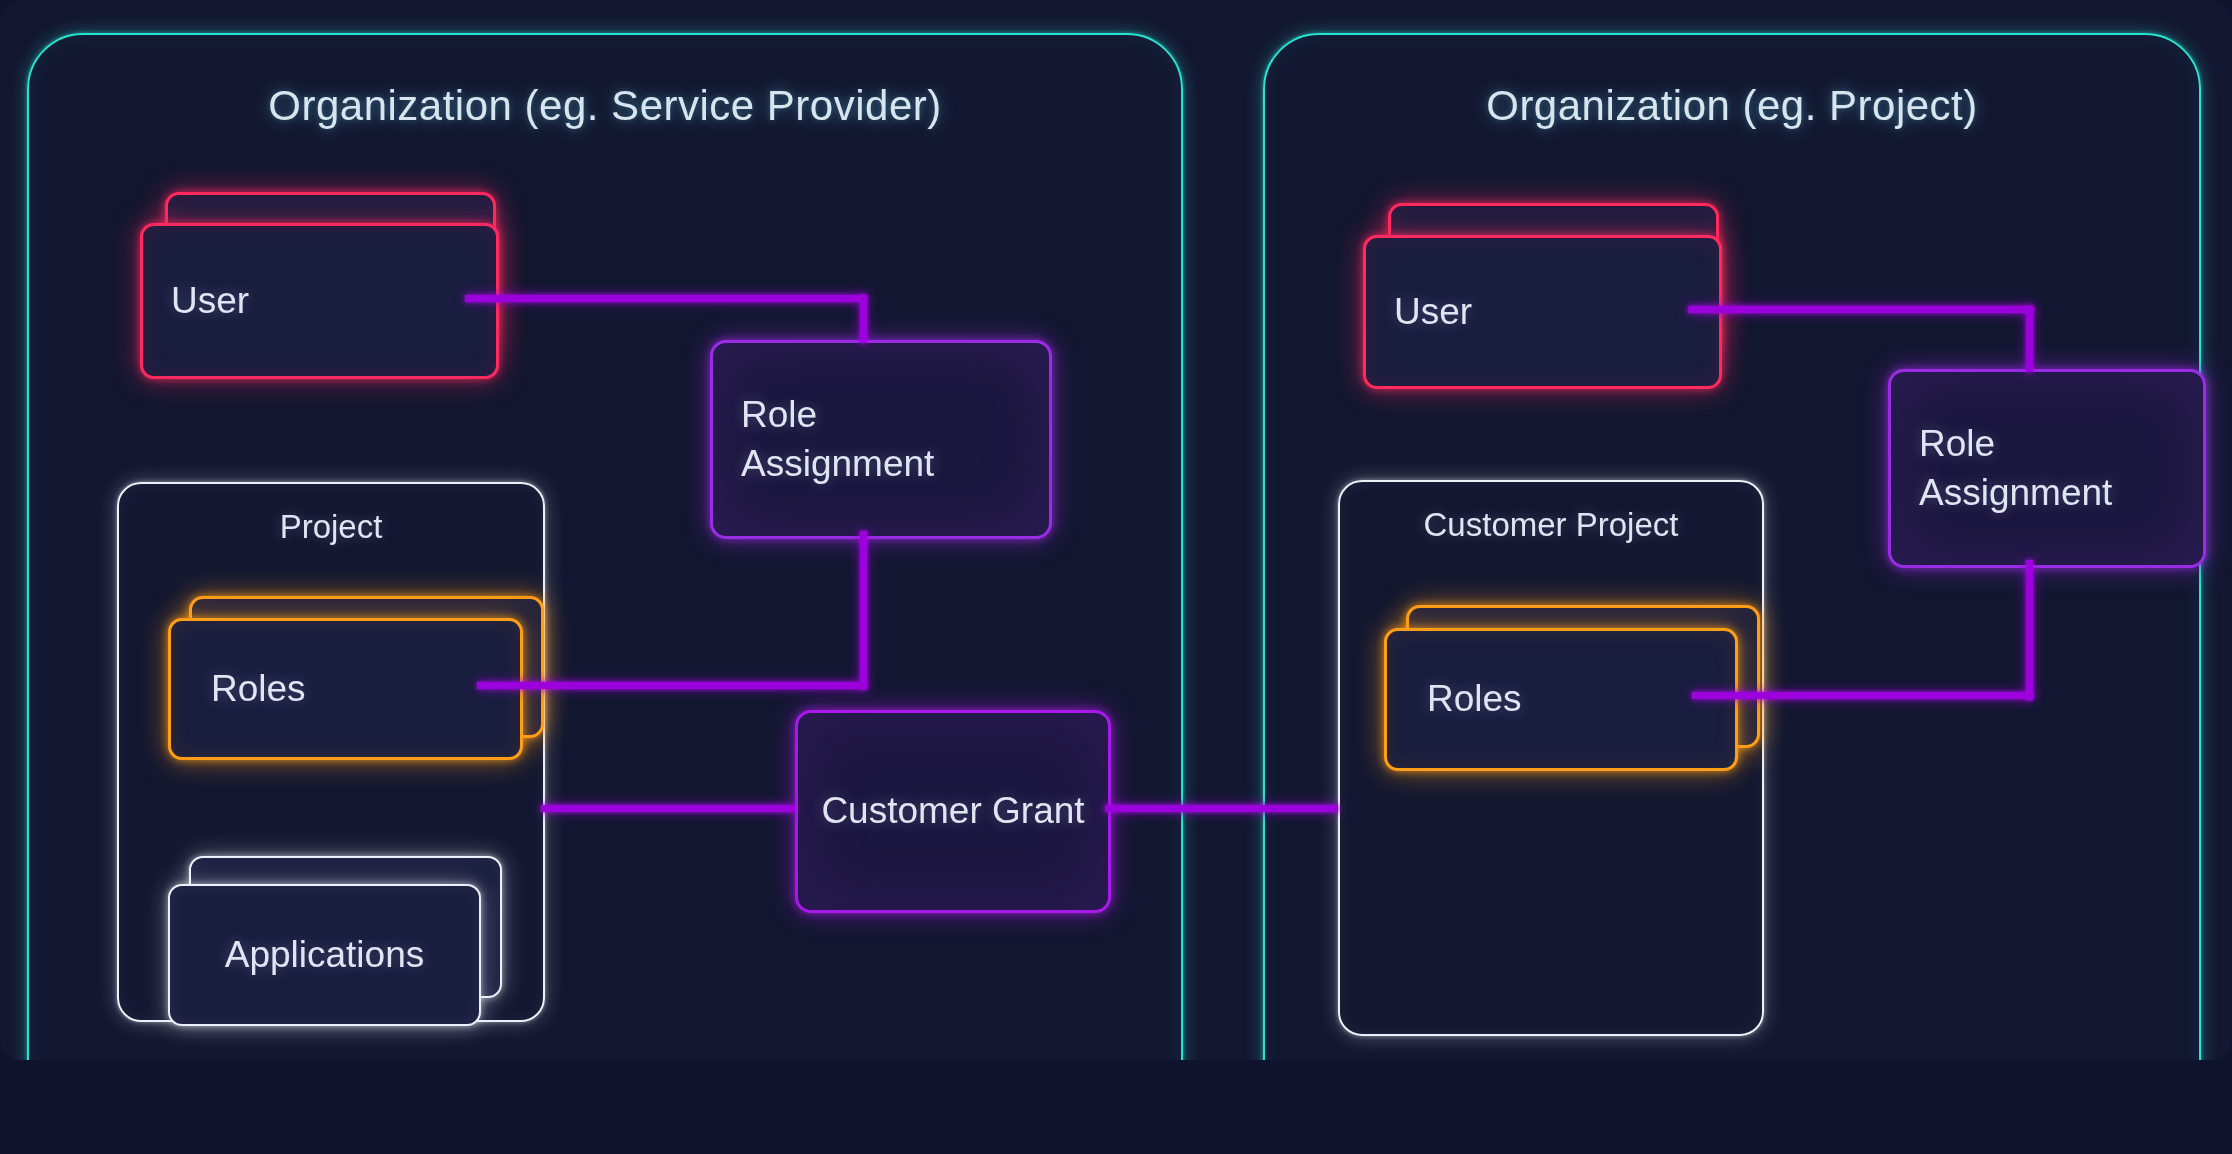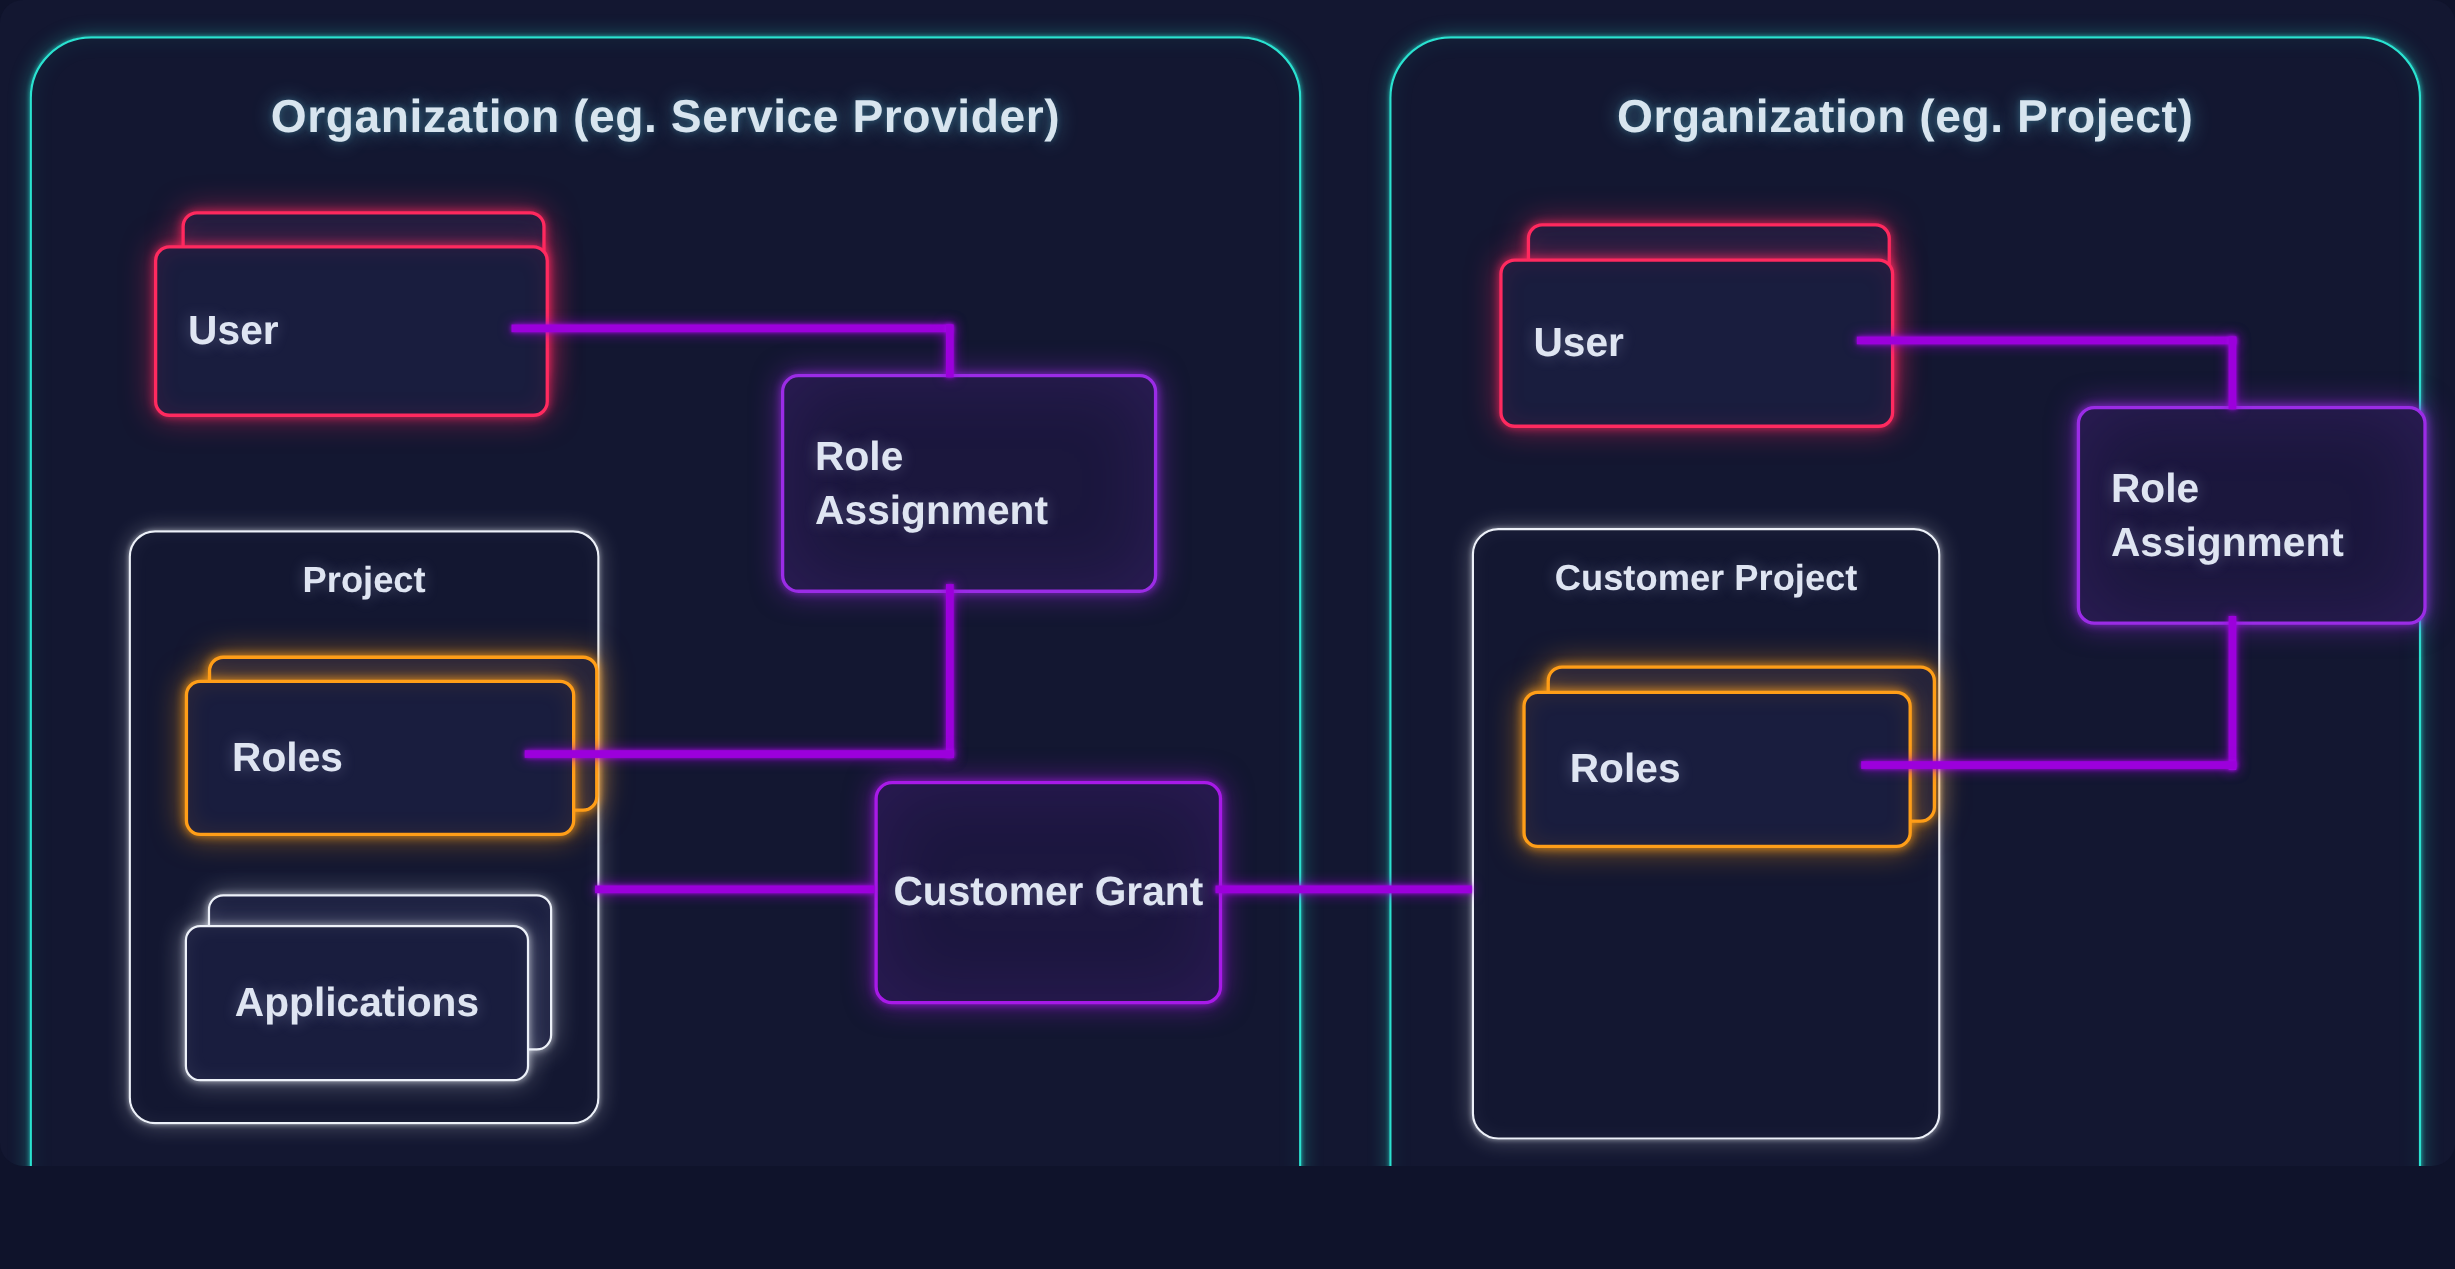--- a/index.html
+++ b/index.html
@@ -1,20 +1,20 @@
 <!DOCTYPE html>
 <html style="--background: #131731; --card-fill: #191d3e; --org-border: #2ae2d0; --user-border: #ff2a5f; --roles-border: #ff9e18; --neutral-border: #edf1f9; --role-assignment-border: #9b2ce6; --project-grant-border: #a81ae8; --connector: #9c00dc; --text: #dfe5f2; --title-text: #d8e5ef;"><head>
 <meta charset="utf-8">
 <style>
   html,body { margin:0; padding:0; background:#0f132b; }
   .canvas {
     position:relative; width:2232px; height:1060px; overflow:hidden;
     background:var(--background,#131731);
     font-family:"Liberation Sans", sans-serif;
-    font-weight:700;
+    font-weight:400;
     color:var(--text,#dfe5f2);
     border-radius:21px;
   }
   
   .org {
     position:absolute; z-index:1; border-radius:56px;
     border:2px solid var(--org-border,#2ae2d0);
     box-shadow:0 0 18px rgba(42,226,208,.35), 0 0 4px rgba(42,226,208,.55),
                inset 0 0 22px rgba(42,226,208,.08);
   }
@@ -56,20 +56,21 @@
     border-color:var(--roles-border,#ff9e18);
     box-shadow:0 0 28px rgba(255,158,24,.55), 0 0 9px rgba(255,158,24,.70),
                inset 0 0 22px rgba(255,158,24,.10);
     padding-left:40px;
   }
   .whiteline {
     border-width:2.5px;
     border-color:var(--neutral-border,#edf1f9);
     box-shadow:0 0 24px rgba(237,241,249,.38), 0 0 7px rgba(237,241,249,.55),
                inset 0 0 18px rgba(237,241,249,.07);
+    margin-top:43px;
   }
   .violet {
     border-radius:16px; background:#1b173d;
     border-color:var(--role-assignment-border,#9b2ce6);
     box-shadow:0 0 26px rgba(155,44,230,.50), 0 0 8px rgba(155,44,230,.70),
                inset 0 0 70px rgba(140,60,230,.16);
   }
   .magenta {
     border-radius:16px; background:#1c173f;
     border-color:var(--project-grant-border,#a81ae8);

